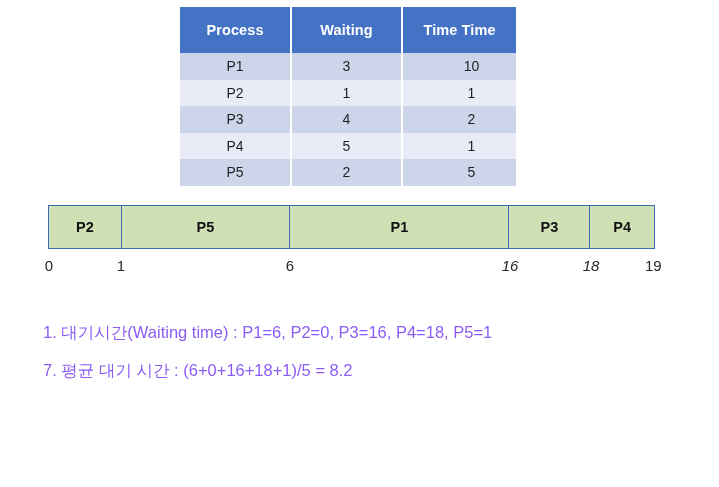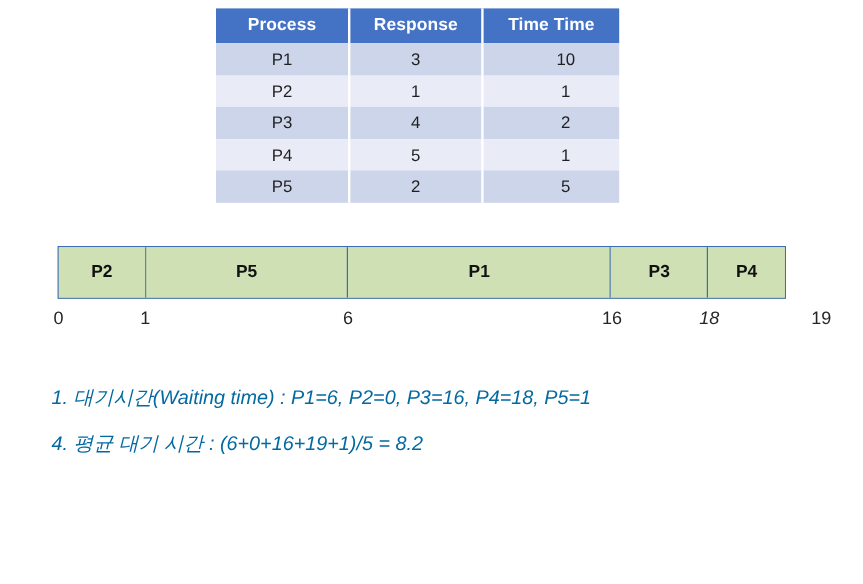--- a/index.html
+++ b/index.html
@@ -28,21 +28,21 @@
   }
   #process-table col.c-process { width: 111px; }
   #process-table col.c-priority { width: 111px; }
   #process-table col.c-burst { width: 114px; }
 
   #process-table thead th {
     background: #4472c4;
     color: #ffffff;
     font-size: 14.5px;
     font-weight: bold;
-    height: 29px;
+    height: 46px;
     line-height: 29px;
     padding: 0;
     text-align: center;
     border-right: 2px solid #ffffff;
     letter-spacing: 0.1px;
   }
   #process-table thead th:last-child { border-right: none; }
 
   #process-table tbody td {
     height: 26.6px;
@@ -109,38 +109,37 @@
   
   #notes {
     position: absolute;
     left: 43px;
     top: 313px;
     width: 660px;
   }
   .note-line {
     font-size: 16.5px;
     line-height: 38px;
-    color: #0369a1;
+    color: #8b5cf6;
     white-space: nowrap;
-    font-style: italic;
   }
 </style>
 </head>
 <body>
 
 <table id="process-table">
   <colgroup>
     <col class="c-process">
     <col class="c-priority">
     <col class="c-burst">
   </colgroup>
   <thead>
     <tr>
       <th>Process</th>
-      <th>Response</th>
+      <th>Waiting</th>
       <th>Time Time</th>
     </tr>
   </thead>
   <tbody>
     <tr class="band-dark">
       <td>P1</td>
       <td>3</td>
       <td>10</td>
     </tr>
     <tr class="band-light">
@@ -182,21 +181,21 @@
       </div>
       <div class="gantt-seg" style="width: 64px;">
         <span>P4</span>
       </div>
     </div>
 </div>
 <div id="gantt-axis">
     <div class="tick-label" style="left: 0px; transform: translateX(-40%);">0</div>
     <div class="tick-label" style="left: 73px;">1</div>
     <div class="tick-label" style="left: 242px;">6</div>
-    <div class="tick-label" style="left: 462px;">16</div>
+    <div class="tick-label" style="left: 462px; font-style: italic;">16</div>
     <div class="tick-label" style="left: 543px; font-style: italic;">18</div>
-    <div class="tick-label" style="left: 607px; transform: translateX(-60%); margin-left: 31px;">19</div>
+    <div class="tick-label" style="left: 607px; transform: translateX(-60%);">19</div>
   </div>
 
 <div id="notes">
   <div class="note-line">1. 대기시간(Waiting time) : P1=6, P2=0, P3=16, P4=18, P5=1</div>
-  <div class="note-line">4. 평균 대기 시간 : (6+0+16+19+1)/5  =  8.2</div>
+  <div class="note-line">7. 평균 대기 시간 : (6+0+16+18+1)/5  =  8.2</div>
 </div>
 
 </body></html>

